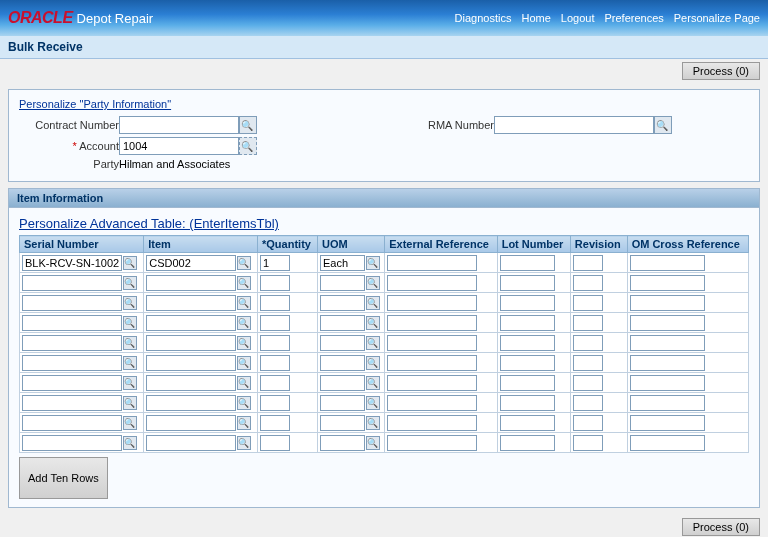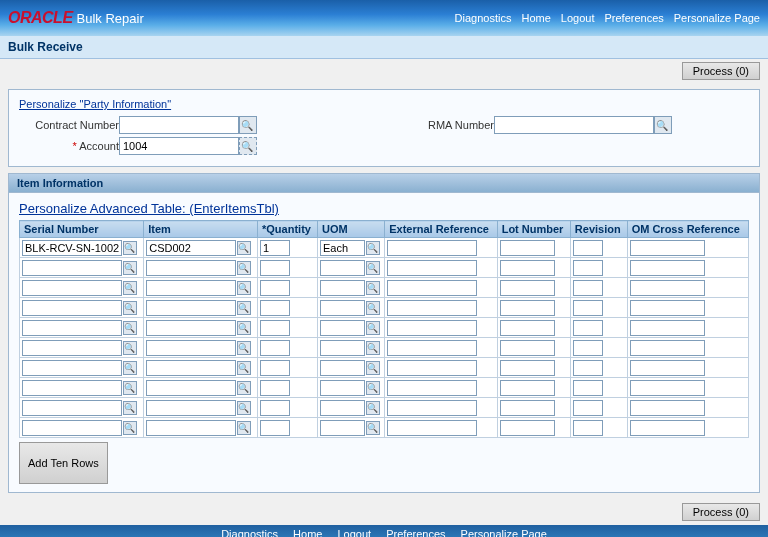--- a/index.html
+++ b/index.html
@@ -255,21 +255,21 @@
       padding: 3px 8px;
       background: #f0f0f0;
     }
   </style>
 </head>
 <body>
 
 <div class="header">
   <div class="header-logo">
     <span class="oracle-text">ORACLE</span>
-    <span class="app-title">Bulk Repair</span>
+    <span class="app-title">Depot Repair</span>
   </div>
   <div class="header-nav">
     <a href="#">Diagnostics</a>
     <a href="#">Home</a>
     <a href="#">Logout</a>
     <a href="#">Preferences</a>
     <a href="#">Personalize Page</a>
   </div>
 </div>
 
@@ -289,20 +289,24 @@
       <div>
         <div class="form-row">
           <span class="form-label">Contract Number</span>
           <input type="text" class="form-input" value="" style="">
           <button class="search-icon-btn">🔍</button>
         </div>
         <div class="form-row">
           <span class="form-label required">Account</span>
           <input type="text" class="form-input" value="1004" style="">
           <button class="search-icon-btn-dashed">🔍</button>
+        </div>
+        <div class="form-row">
+          <span class="form-label">Party</span>
+          <span class="form-value">Hilman and Associates</span>
         </div>
       </div>
 
       <div>
         <div class="form-row">
           <span class="form-label">RMA Number</span>
           <input type="text" class="form-input wide" value="" style="">
           <button class="search-icon-btn">🔍</button>
         </div>
       </div>

